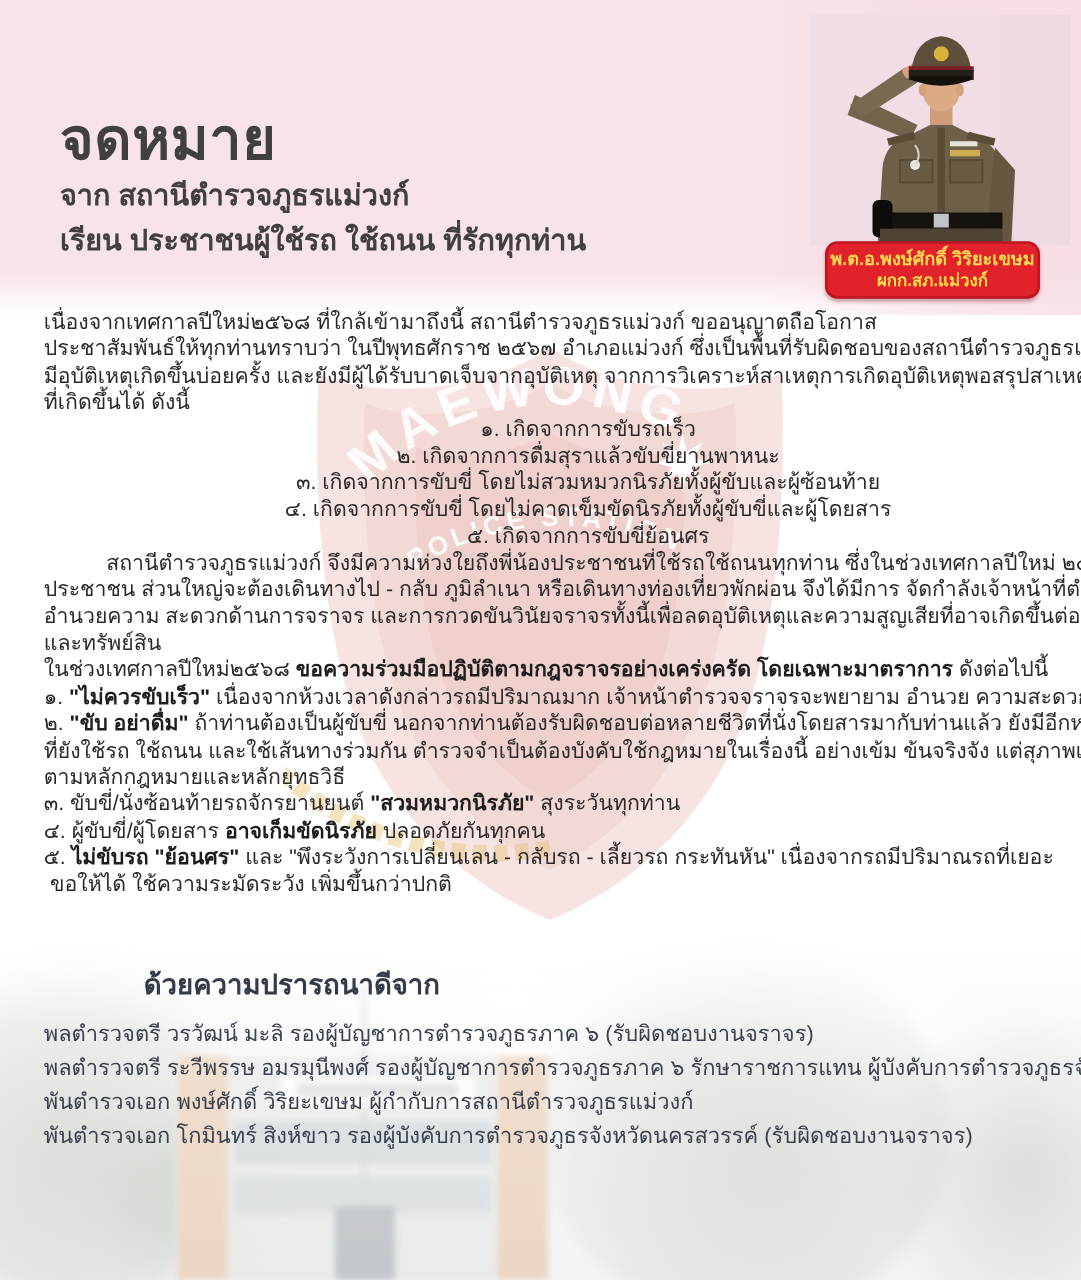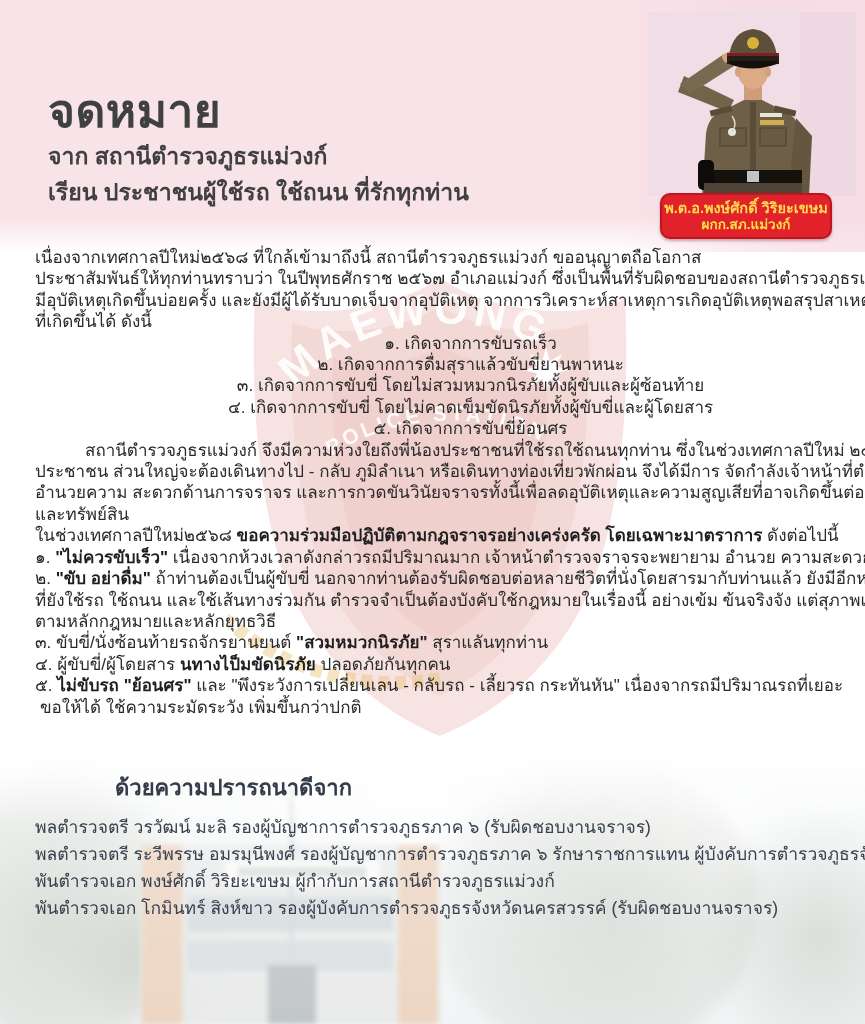--- a/index.html
+++ b/index.html
@@ -198,24 +198,24 @@
 
     <div class="line">
       <span>๑. </span><b>"ไม่ควรขับเร็ว"</b><span> เนื่องจากห้วงเวลาดังกล่าวรถมีปริมาณมาก เจ้าหน้าตำรวจจราจรจะพยายาม อำนวย ความสะดวกอย่างเต็มกำลัง</span>
     </div>
     <div class="line">
       <span>๒. </span><b>"ขับ อย่าดื่ม"</b><span> ถ้าท่านต้องเป็นผู้ขับขี่ นอกจากท่านต้องรับผิดชอบต่อหลายชีวิตที่นั่งโดยสารมากับท่านแล้ว ยังมีอีกหลายๆ ชีวิต</span>
     </div>
     <div class="line">ที่ยังใช้รถ ใช้ถนน และใช้เส้นทางร่วมกัน ตำรวจจำเป็นต้องบังคับใช้กฎหมายในเรื่องนี้ อย่างเข้ม ข้นจริงจัง แต่สุภาพเป็นไป</div>
     <div class="line">ตามหลักกฎหมายและหลักยุทธวิธี</div>
     <div class="line">
-      <span>๓. ขับขี่/นั่งซ้อนท้ายรถจักรยานยนต์ </span><b>"สวมหมวกนิรภัย"</b><span> สุราแลันทุกท่าน</span>
-    </div>
-    <div class="line">
-      <span>๔. ผู้ขับขี่/ผู้โดยสาร </span><b>นทางไป็มขัดนิรภัย</b><span> ปลอดภัยกันทุกคน</span>
+      <span>๓. ขับขี่/นั่งซ้อนท้ายรถจักรยานยนต์ </span><b>"สวมหมวกนิรภัย"</b><span> สุงระวันทุกท่าน</span>
+    </div>
+    <div class="line">
+      <span>๔. ผู้ขับขี่/ผู้โดยสาร </span><b>อาจเก็มขัดนิรภัย</b><span> ปลอดภัยกันทุกคน</span>
     </div>
     <div class="line">
       <span>๕. </span><b>ไม่ขับรถ "ย้อนศร"</b><span> และ "พึงระวังการเปลี่ยนเลน - กลับรถ - เลี้ยวรถ กระทันหัน" เนื่องจากรถมีปริมาณรถที่เยอะ</span>
     </div>
     <div class="line m5c">ขอให้ได้ ใช้ความระมัดระวัง เพิ่มขึ้นกว่าปกติ</div>
   </div>
 
   <div class="well-wishes">
     <div class="ww-heading">ด้วยความปรารถนาดีจาก</div>
     <div class="ww-line">พลตำรวจตรี วรวัฒน์ มะลิ รองผู้บัญชาการตำรวจภูธรภาค ๖ (รับผิดชอบงานจราจร)</div>

